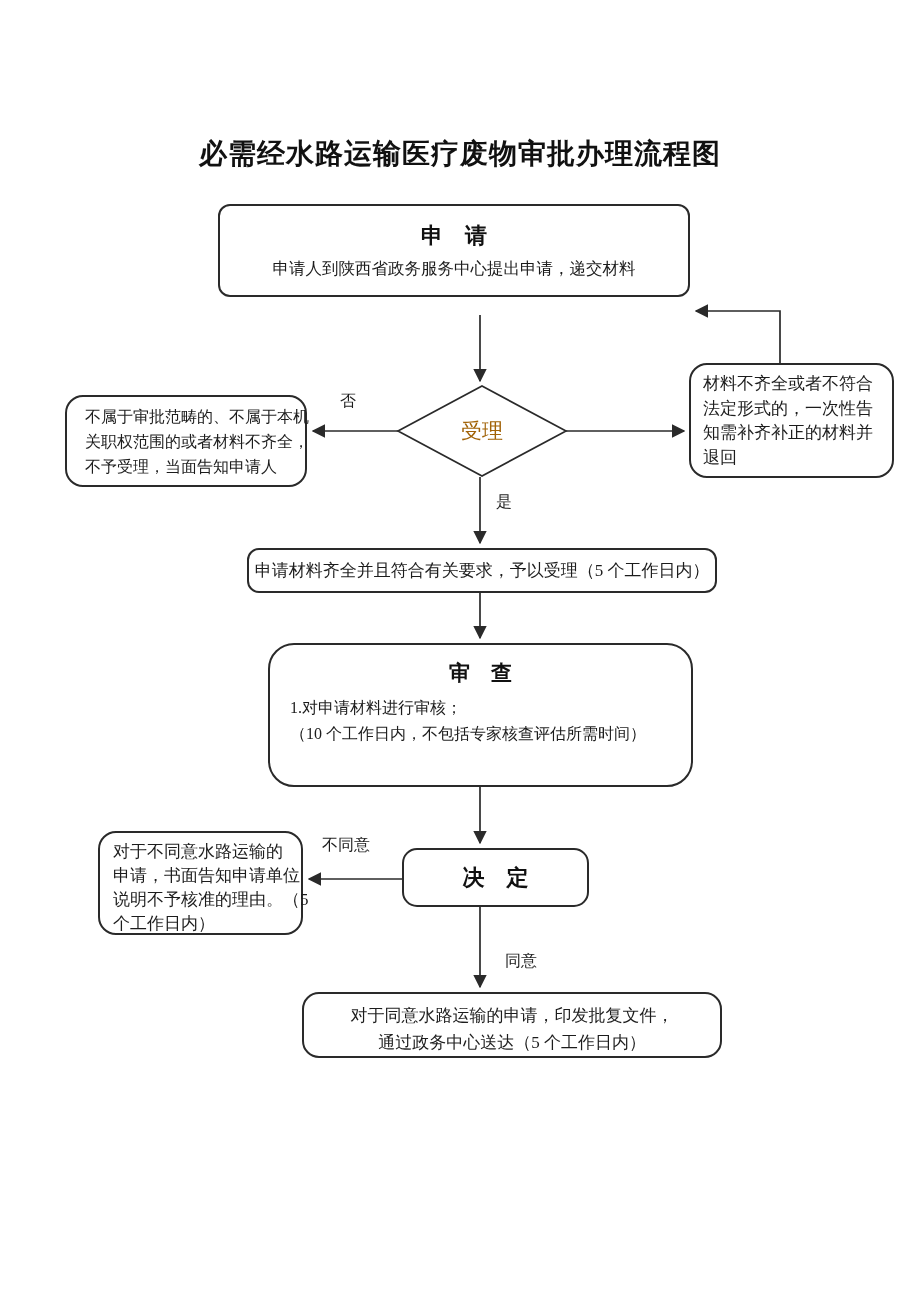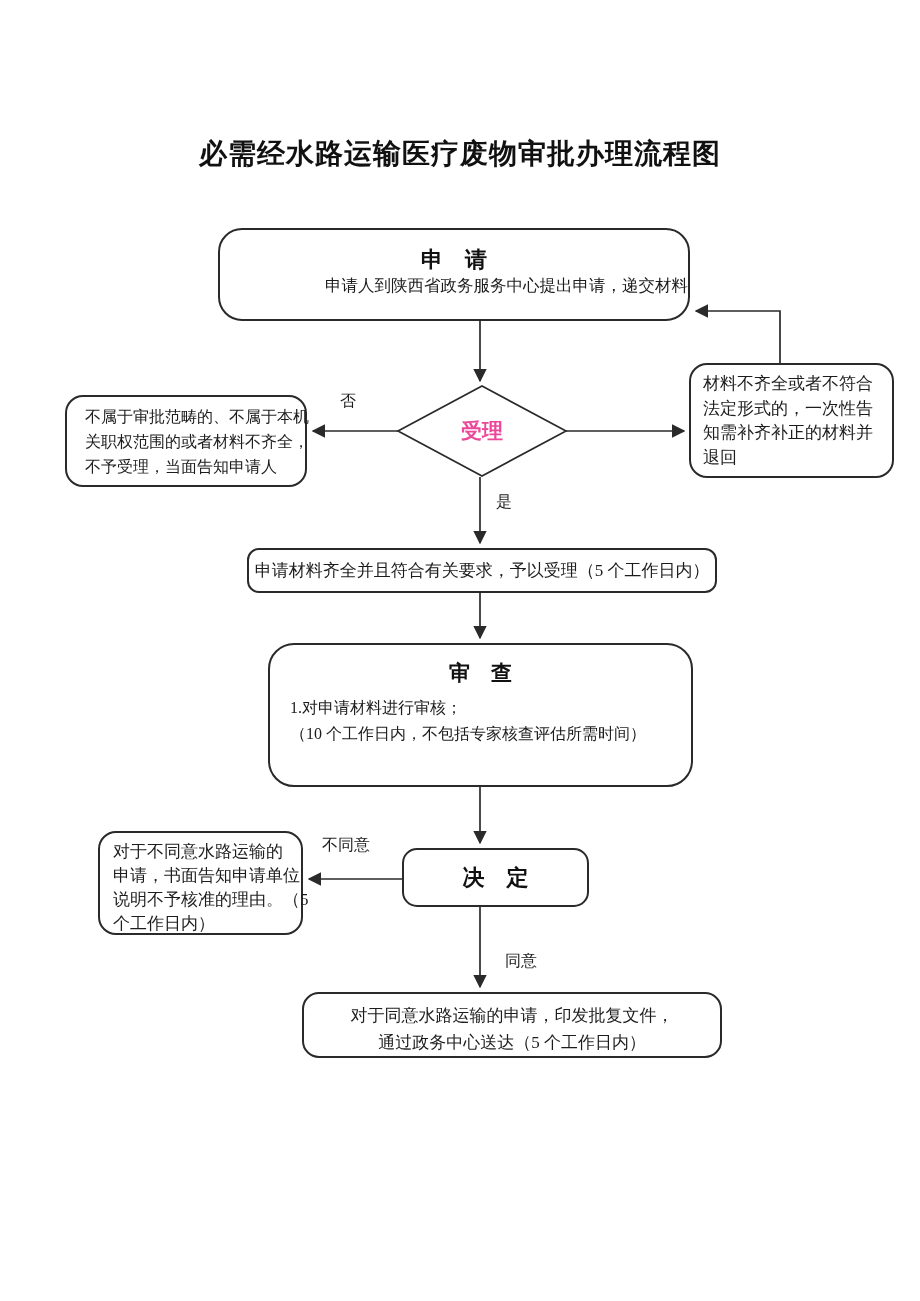--- a/index.html
+++ b/index.html
@@ -33,29 +33,29 @@
     box-sizing: border-box;
   }
   .node-title {
     text-align: center;
     font-weight: 700;
     font-size: 22px;
     color: #111;
   }
   .node-desc { text-align: center; font-size: 16.5px; }
 
-  .apply { left: 218px; top: 228px; width: 472px; height: 93px; border-radius: 24px; }
+  .apply { left: 218px; top: 204px; width: 472px; height: 93px; border-radius: 12px; }
   .apply .node-title { margin-top: 15px; }
-  .apply .node-desc { margin-top: 0; text-align: right; }
+  .apply .node-desc { margin-top: 7px; }
 
   .diamond-label {
     position: absolute;
     left: 422px; top: 417px; width: 120px;
     text-align: center;
-    font-size: 21px; font-weight: 700; color: #ec4899;
+    font-size: 21px; font-weight: 400; color: #a16207;
   }
 
   .reject-left { left: 65px; top: 395px; width: 242px; height: 92px; border-radius: 18px; padding: 8px 0 0 18px; }
   .reject-left .bline { font-size: 16px; line-height: 1.55; white-space: nowrap; }
 
   .supplement-right { left: 689px; top: 363px; width: 205px; height: 115px; border-radius: 18px; padding: 7px 0 0 12px; }
   .supplement-right .bline { font-size: 17px; line-height: 1.45; white-space: nowrap; }
 
   .accepted { left: 247px; top: 548px; width: 470px; height: 45px; border-radius: 12px; }
   .accepted .bline { font-size: 17px; line-height: 42px; text-align: center; white-space: nowrap; }

